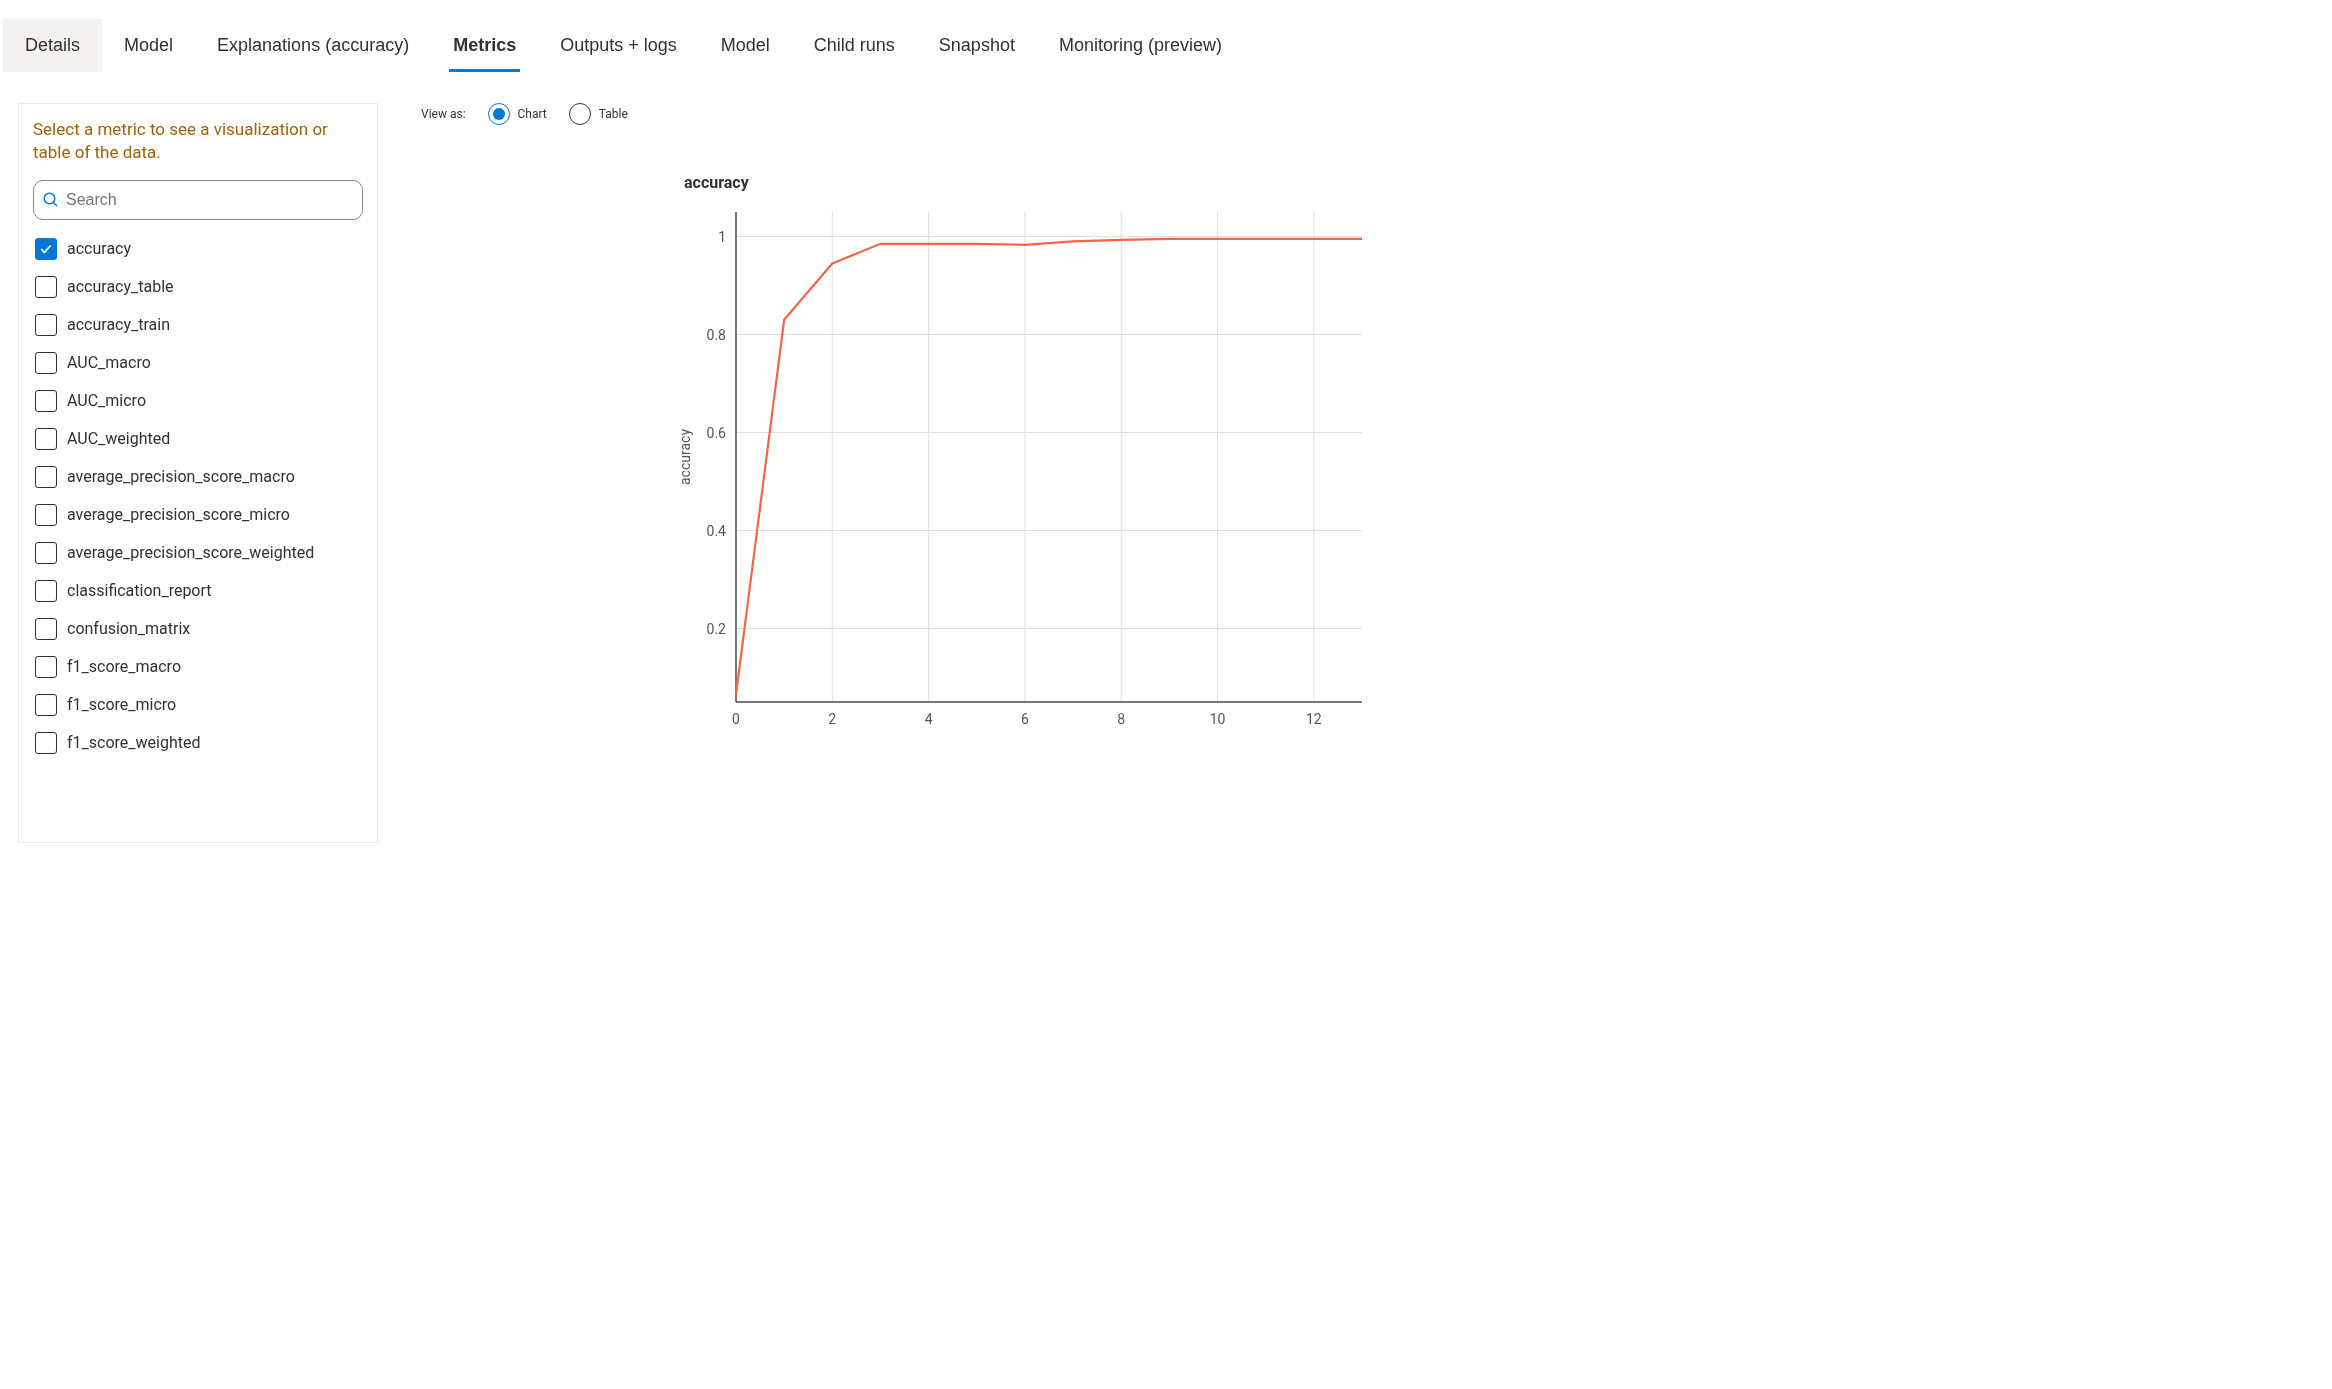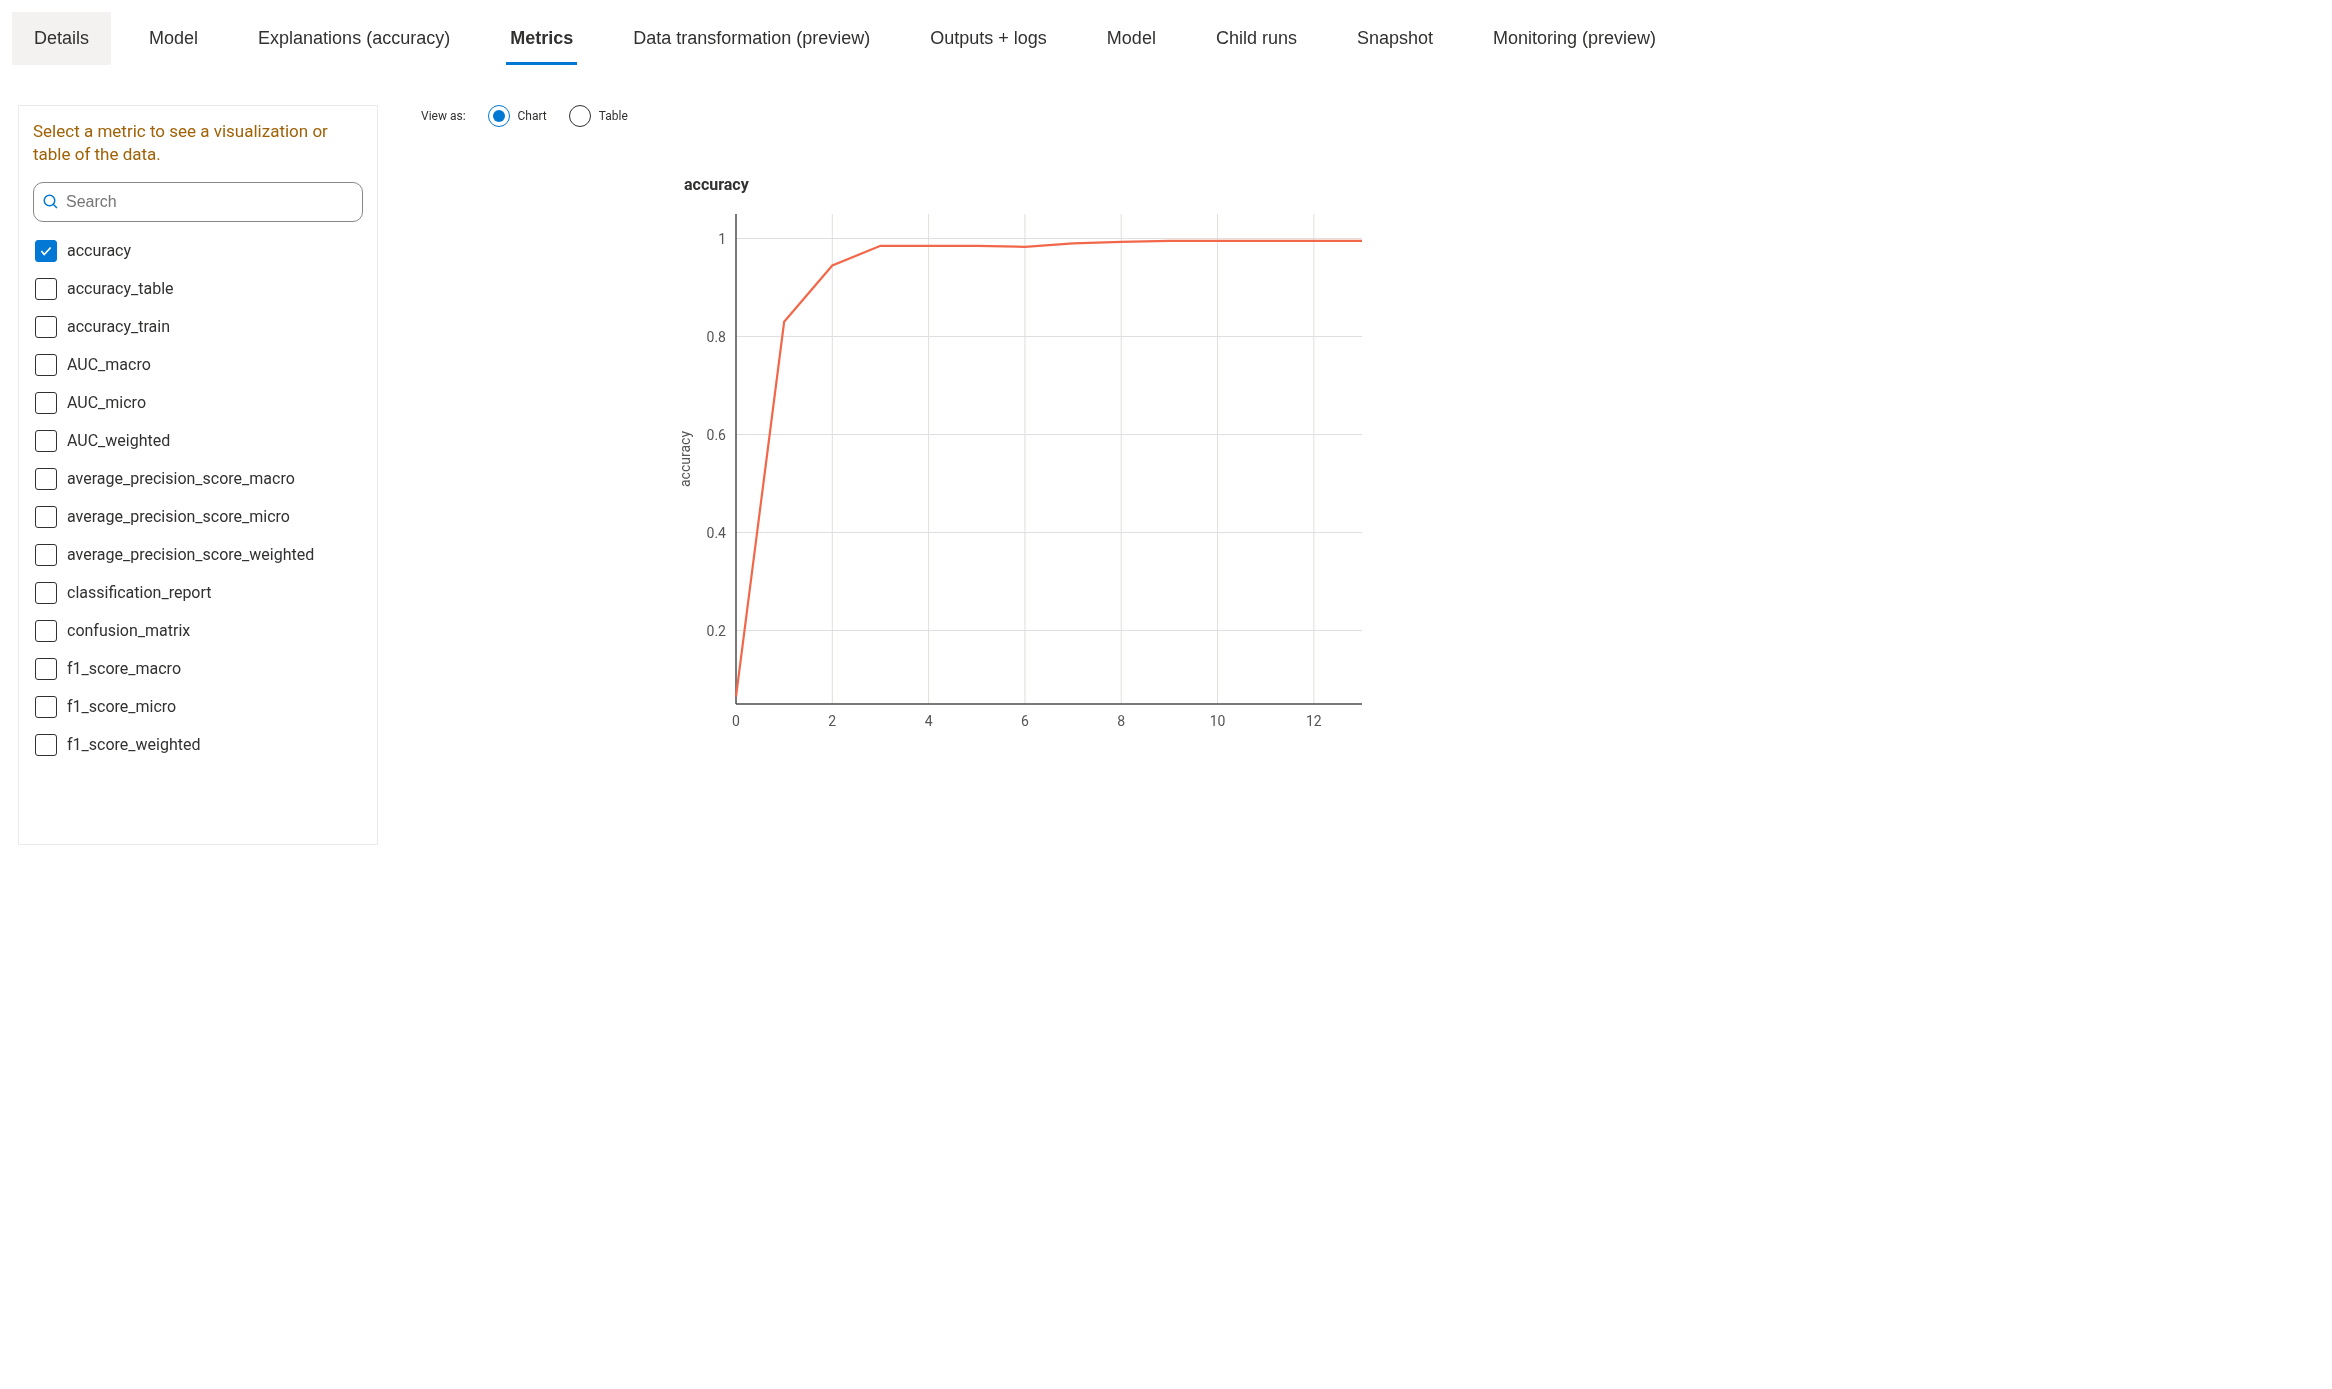--- a/index.html
+++ b/index.html
@@ -7,24 +7,25 @@
       font-family: "Segoe UI", -apple-system, BlinkMacSystemFont, Roboto, sans-serif;
       font-size: 14px;
       color: #323130;
       background: #ffffff;
     }
     .root { display: flex; flex-direction: column; height: 100vh; }
 
     
     .tabs {
       display: flex;
-      gap: 16px;
+      gap: 0;
       border-bottom: 0;
-      padding: 12px;
+      padding: 3px;
       flex-wrap: wrap;
+      margin-top: 16px;
     }
     .tab {
       padding: 16px 22px;
       cursor: pointer;
       font-size: 18px;
       color: #323130;
       background: transparent;
       border: none;
       position: relative;
       white-space: nowrap;
@@ -173,21 +174,20 @@
   </style>
 </head>
 <body>
 
 <div class="root">
   <div class="tabs" id="tabs-bar">
       <button class="tab selected-bg">Details</button>
       <button class="tab">Model</button>
       <button class="tab">Explanations (accuracy)</button>
       <button class="tab active">Metrics</button>
-      <button class="tab">Data transformation (preview)</button>
       <button class="tab">Outputs + logs</button>
       <button class="tab">Model</button>
       <button class="tab">Child runs</button>
       <button class="tab">Snapshot</button>
       <button class="tab">Monitoring (preview)</button>
     </div>
   <div class="content">
     <div class="sidebar">
       <div class="sidebar-title">Select a metric to see a visualization or table of the data.</div>
       <div class="search-wrap">

